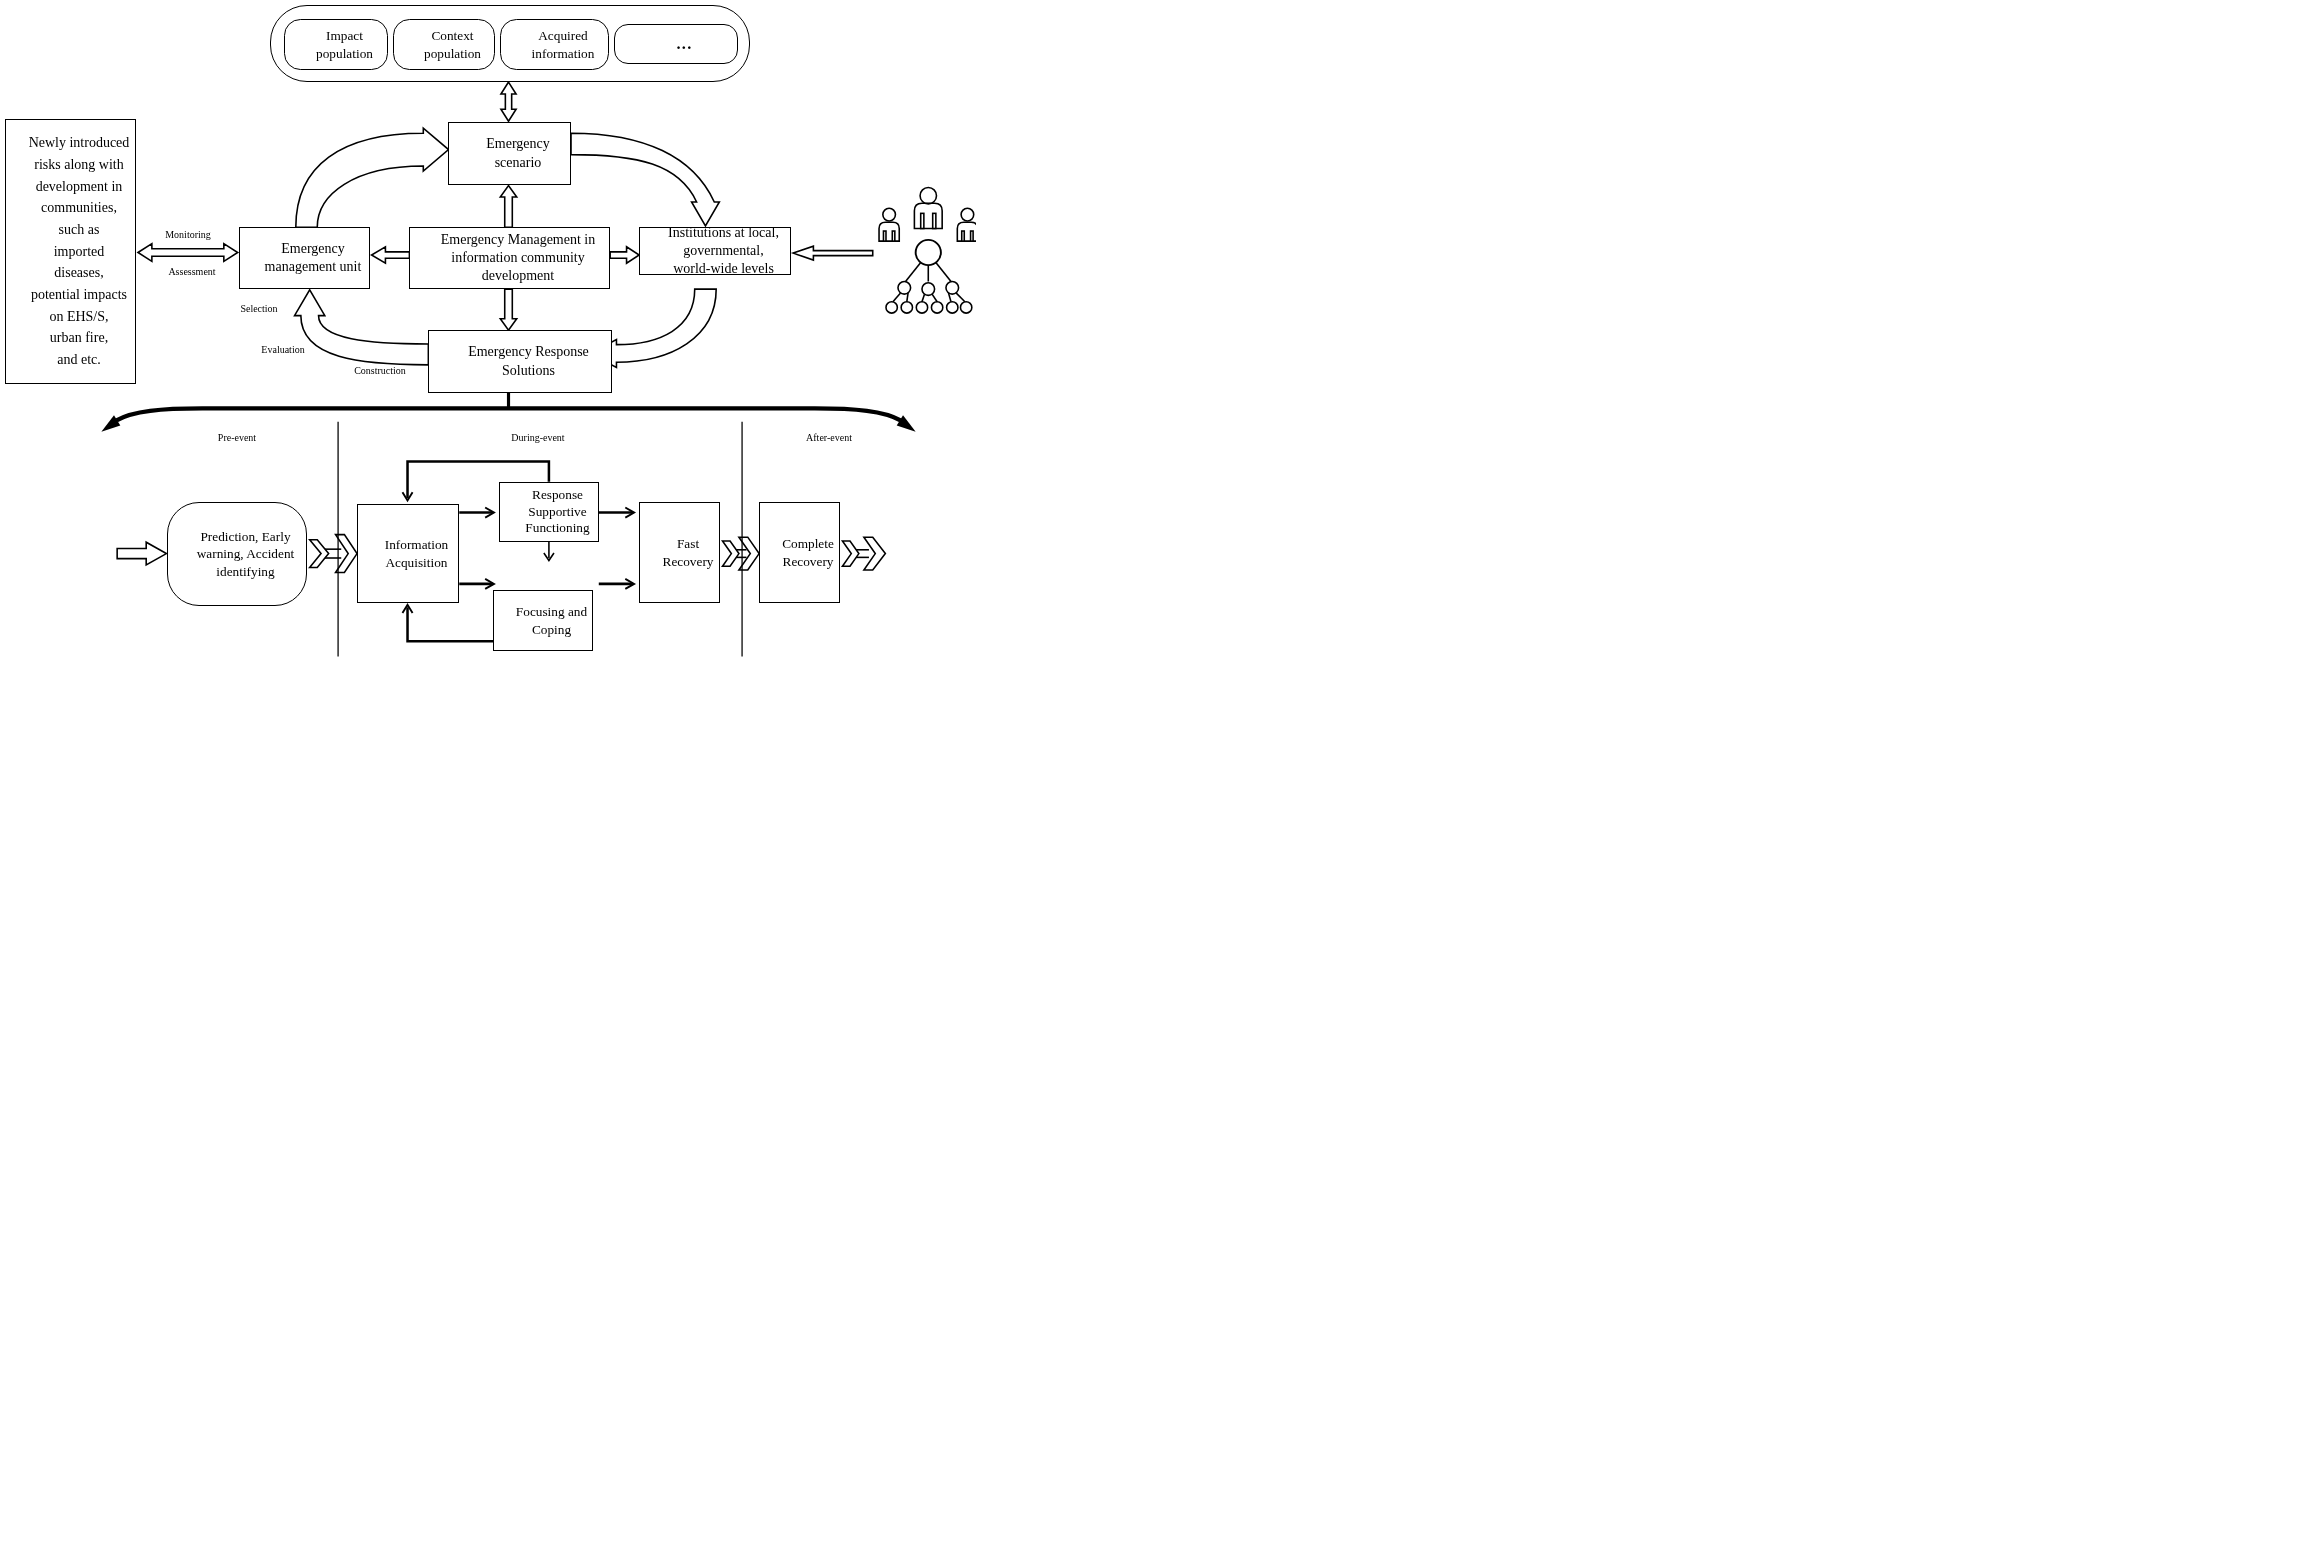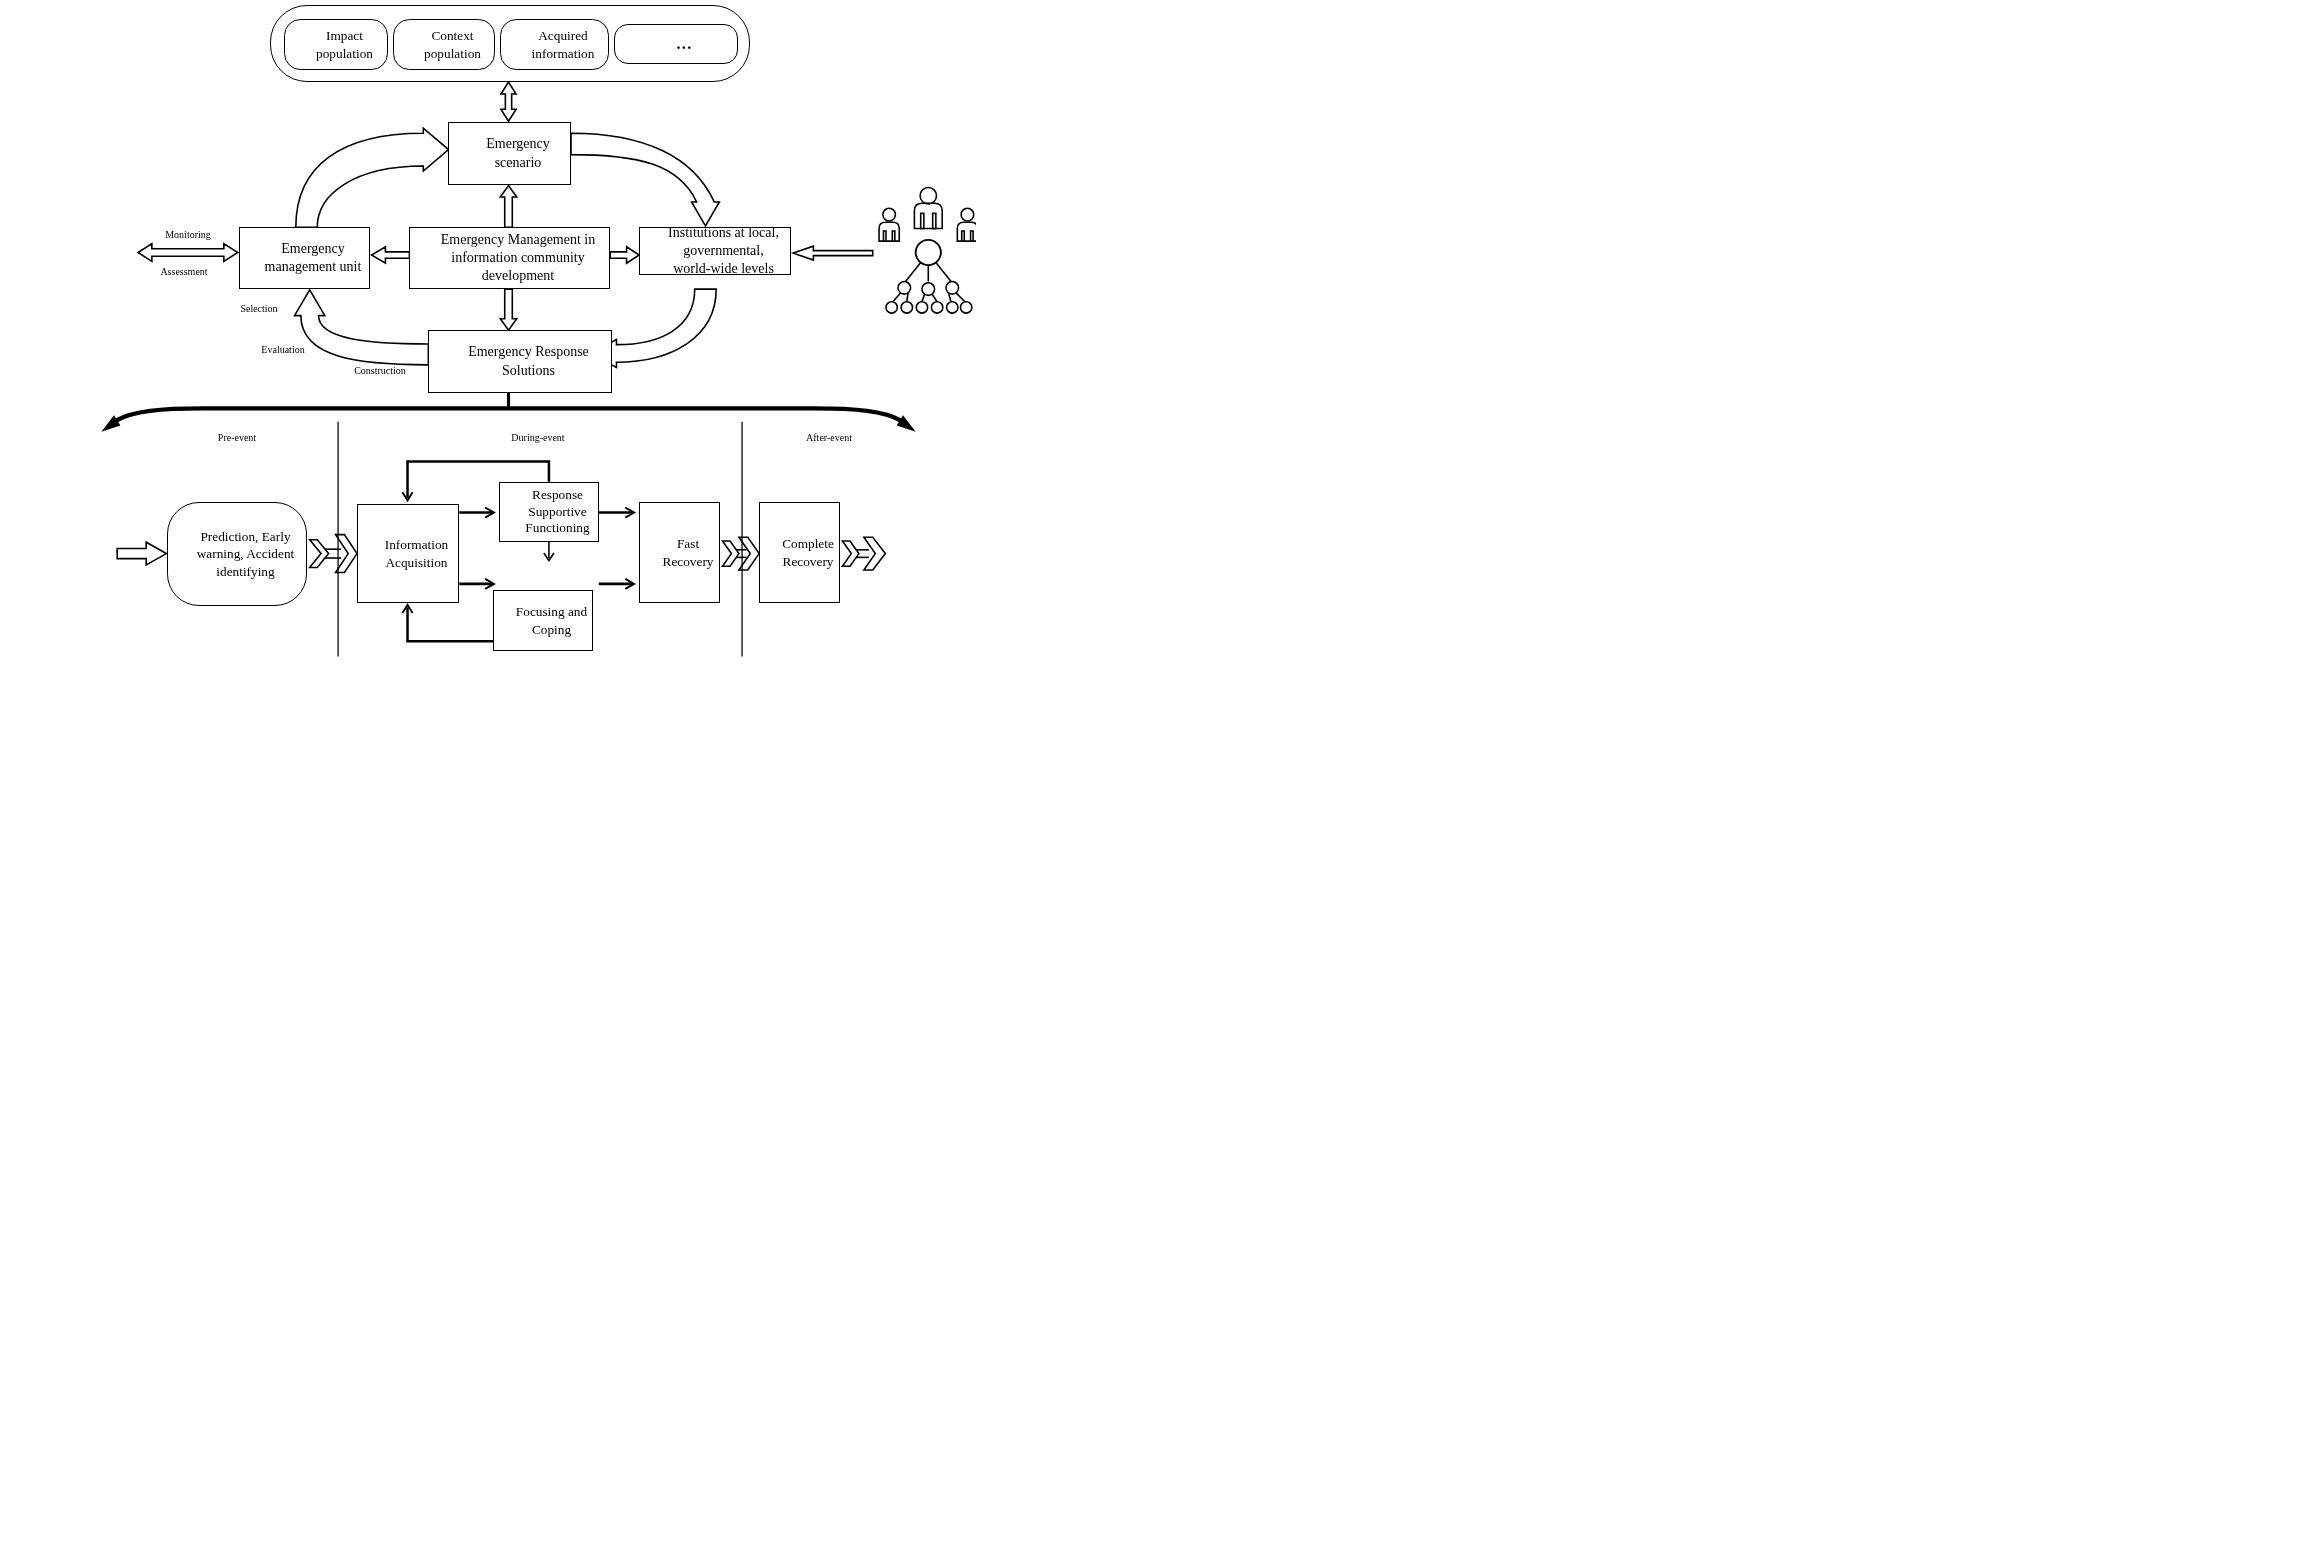--- a/index.html
+++ b/index.html
@@ -152,23 +152,34 @@
 information community
 development</span></div>
 
   <div class="node fs22" style="left:639px;top:227px;width:152px;height:48px;"><span>Institutions at local,
 governmental,
 world-wide levels</span></div>
 
   <div class="node fs22" style="left:428px;top:330px;width:184px;height:63px;"><span>Emergency Response
 Solutions</span></div>
 
+  <div class="node fs22" style="left:5px;top:119px;width:131px;height:265px;line-height:1.55;"><span>Newly introduced
+risks along with
+development in
+communities,
+such as
+imported
+diseases,
+potential impacts
+on EHS/S,
+urban fire,
+and etc.</span></div>
 
   <div class="lbl" style="left:188px;top:234px;">Monitoring</div>
-  <div class="lbl" style="left:184px;top:271px;">Assessment</div>
+  <div class="lbl" style="left:192px;top:271px;">Assessment</div>
   <div class="lbl" style="left:259px;top:308px;">Selection</div>
   <div class="lbl" style="left:283px;top:349px;">Evaluation</div>
   <div class="lbl" style="left:380px;top:370px;">Construction</div>
 
   <div class="lbl" style="left:237px;top:437px;">Pre-event</div>
   <div class="lbl" style="left:538px;top:437px;">During-event</div>
   <div class="lbl" style="left:829px;top:437px;">After-event</div>
 
   <div class="node fs21" style="left:167px;top:502px;width:140px;height:104px;border-width:1.3px;border-radius:32px;"><span>Prediction, Early
 warning, Accident

